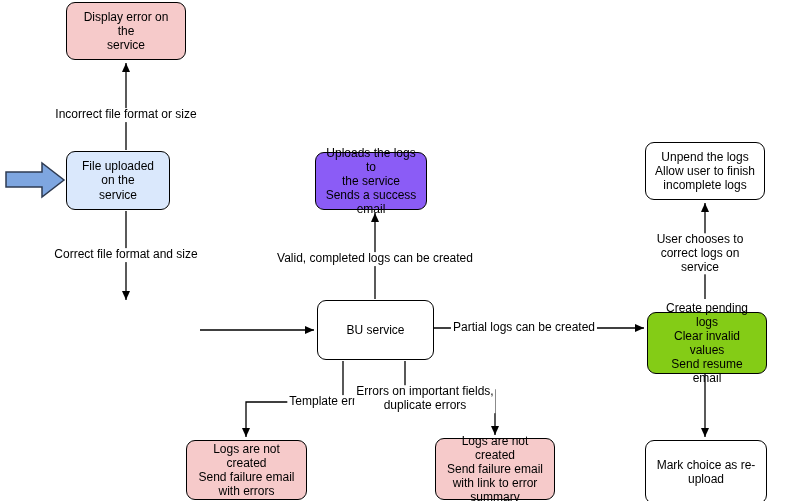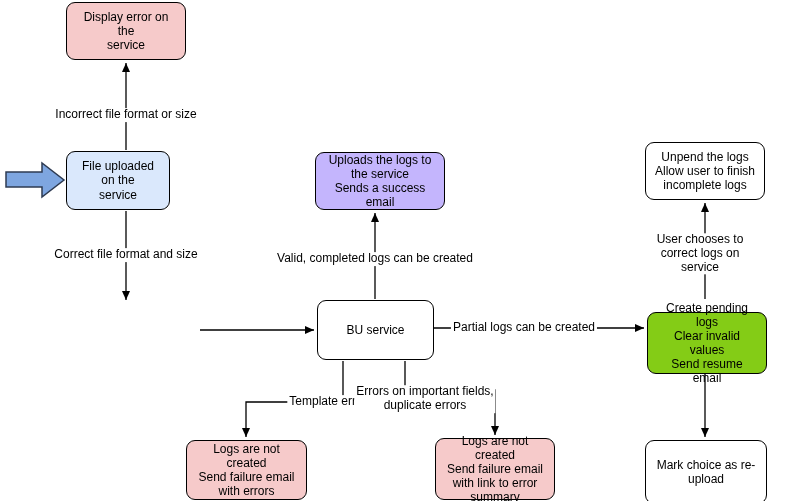--- a/index.html
+++ b/index.html
@@ -89,21 +89,21 @@
     <span>Display error on the
 service</span>
   </div>
 
   <div class="node" style="left: 66px; top: 151px; width: 104px; height: 59px; background: rgb(218, 232, 252);">
     <span>File uploaded on the
 service</span>
   </div>
 
 
-  <div class="node" style="left: 315px; top: 152px; width: 130px; height: 58px; background: #c4b5fd;">
+  <div class="node" style="left: 315px; top: 152px; width: 112px; height: 58px; background: #8b5cf6;">
     <span>Uploads the logs to
 the service
 Sends a success
 email</span>
   </div>
 
   <div class="node" style="left: 317px; top: 300px; width: 117px; height: 60px; background: rgb(255, 255, 255);">
     <span>BU service</span>
   </div>
 

